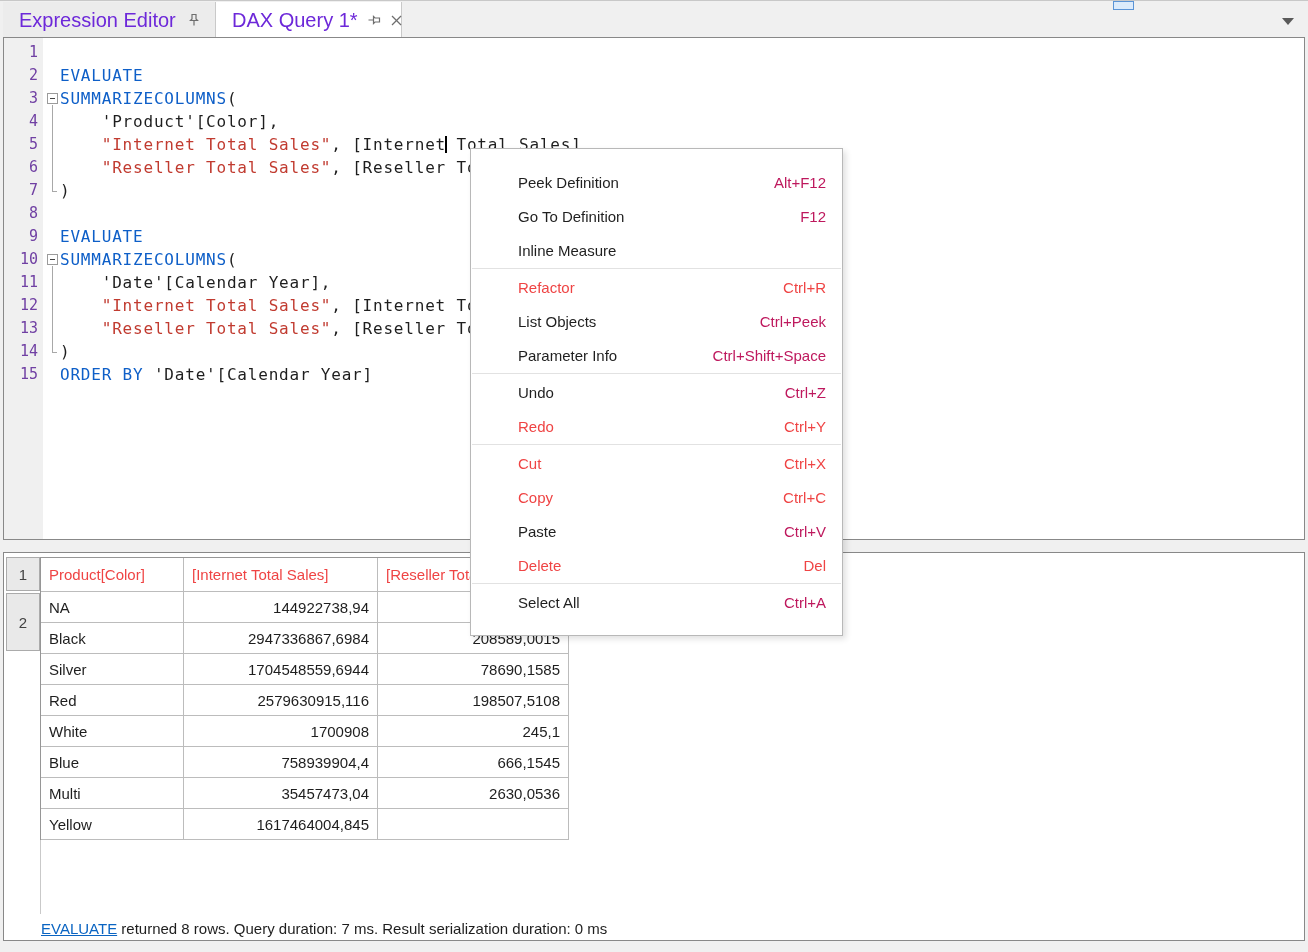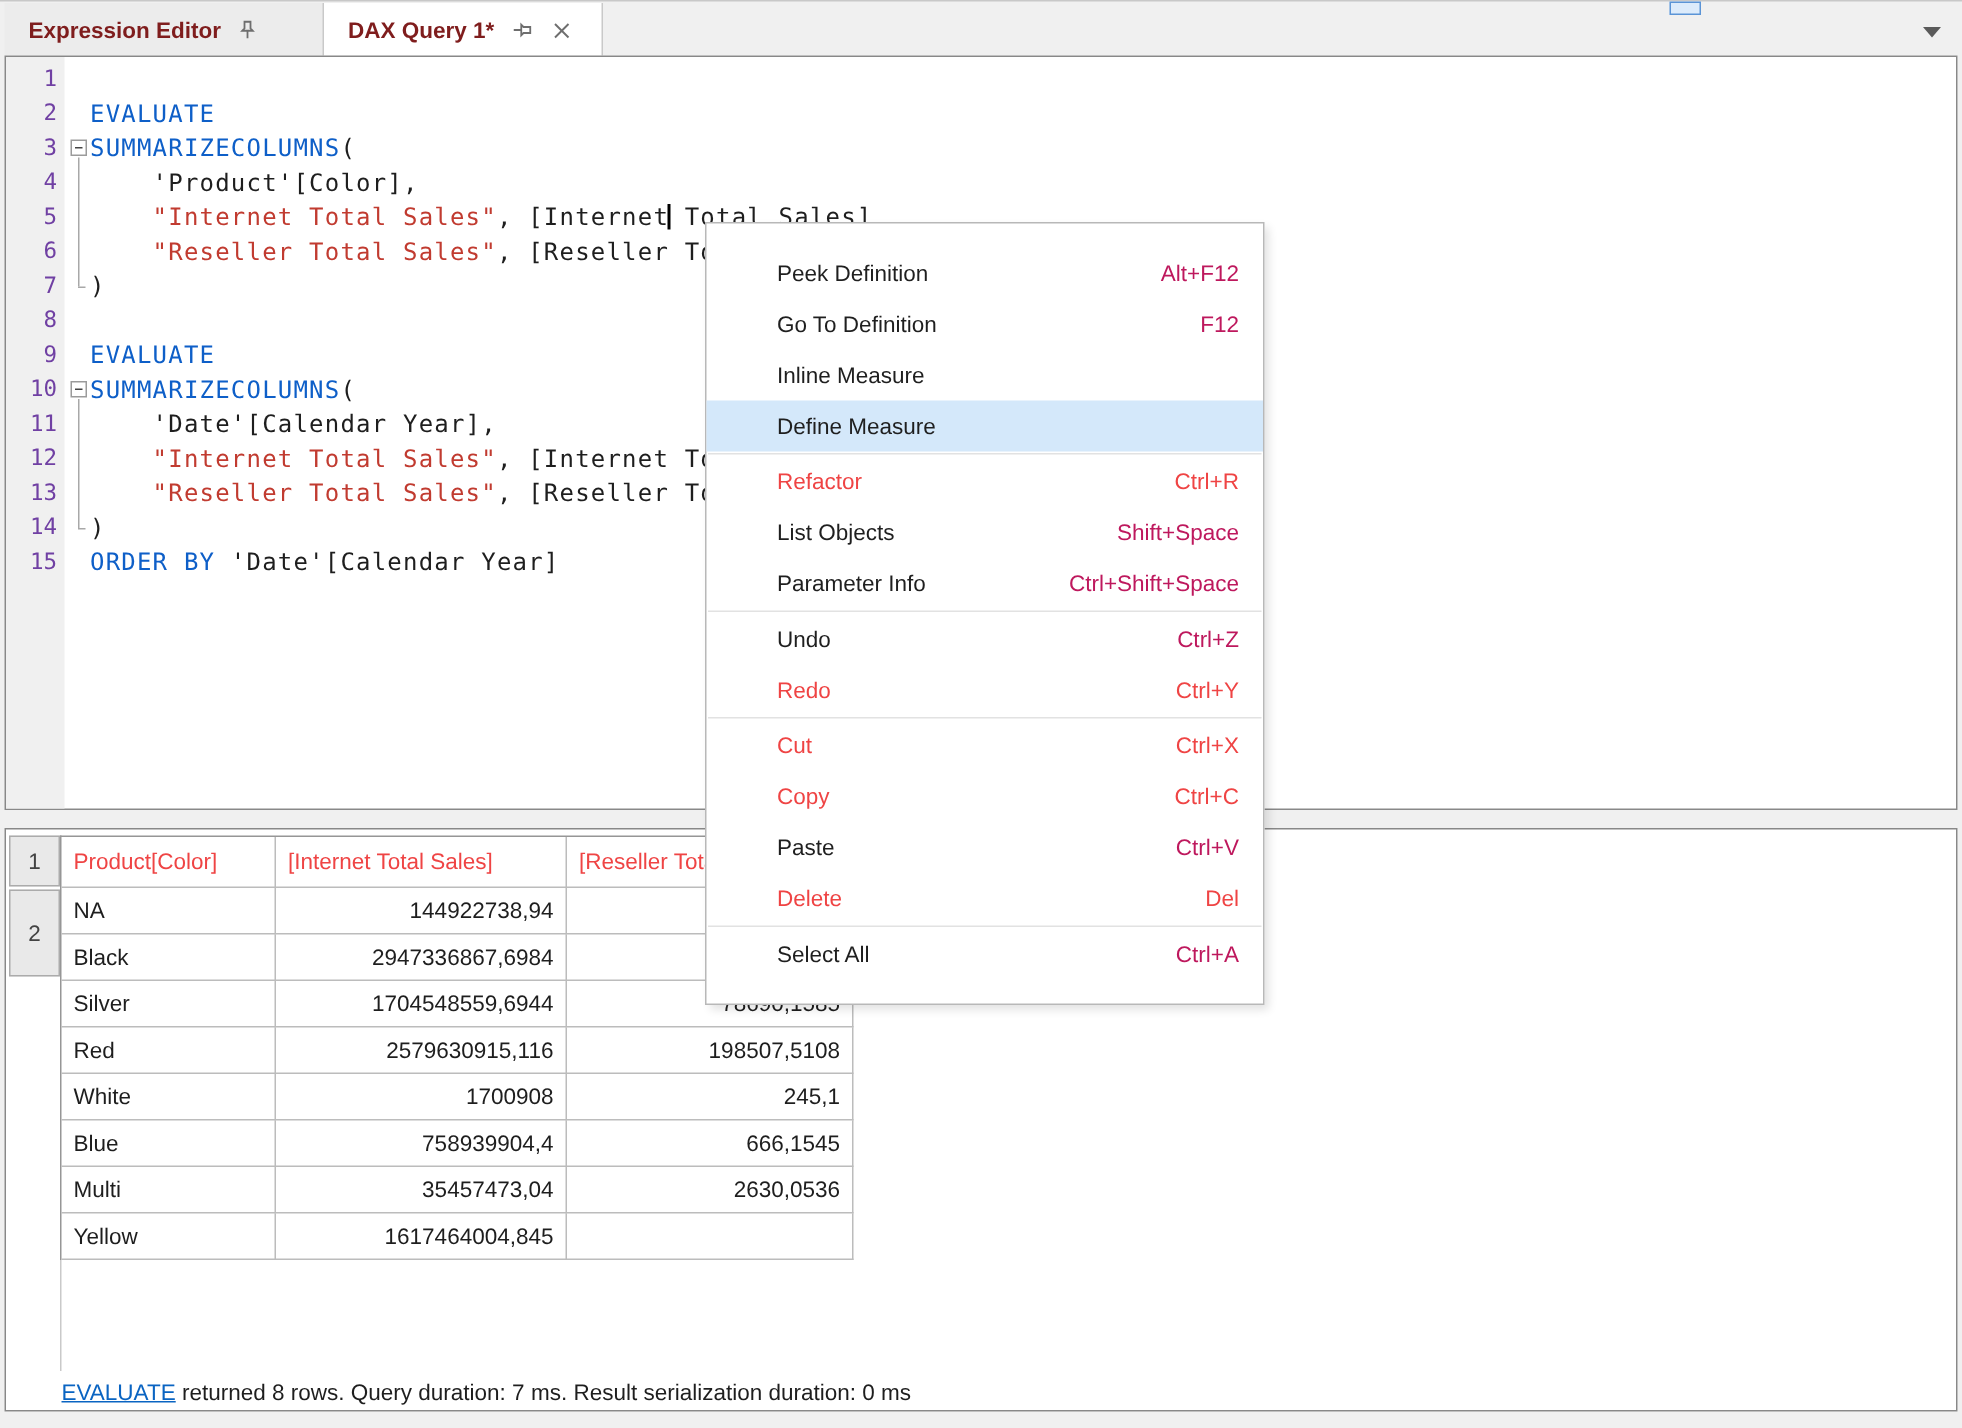--- a/index.html
+++ b/index.html
@@ -3,21 +3,21 @@
 <meta charset="utf-8">
 <style>
   * { margin:0; padding:0; box-sizing:border-box; }
   html,body { width:1308px; height:952px; }
   body { background:#f0f0f0; font-family:"Liberation Sans", sans-serif; overflow:hidden; position:relative; }
   .app { position:absolute; inset:0; }
 
   
   .tabstrip { position:absolute; left:0; top:0; width:1308px; height:37px; background:#f0f0f0; border-top:1px solid #c8c8c8; }
   .tab { position:absolute; top:1px; height:36px; display:flex; align-items:center; gap:9px; padding:0 12px 0 16px; cursor:default; }
-  .tab-label { font-size:15px; font-weight:bold; color:#7f1d1d; white-space:nowrap; }
+  .tab-label { font-size:20px; font-weight:normal; color:#6d28d9; white-space:nowrap; }
   .tab.inactive { left:3px; width:213px; background:#ececec; border-right:1px solid #c9c9c9; }
   .tab.active { left:216px; width:186px; background:#ffffff; border-right:1px solid #c9c9c9; }
   .tab-icon { width:18px; height:18px; display:inline-flex; align-items:center; justify-content:center; color:#6e6e6e; }
   .tab-icon svg { stroke:#6e6e6e; }
   .blue-marker { position:absolute; left:1113px; top:0; width:21px; height:9px; background:#dcebfb; border:1px solid #5b94d6; }
   .chev { position:absolute; right:14px; top:17px; width:0; height:0; border-left:6px solid transparent; border-right:6px solid transparent; border-top:7px solid #5a5a5a; }
 
   
   .editor-pane { position:absolute; left:3px; top:37px; width:1302px; height:503px; background:#ffffff; border:1px solid #888888; }
   .gutter { position:absolute; left:0; top:0; width:39px; height:501px; background:#f0f0f0; }
@@ -182,32 +182,28 @@
         <span class="sc">Alt+F12</span>
       </div>
       <div class="mi">
         <span>Go To Definition</span>
         <span class="sc">F12</span>
       </div>
       <div class="mi">
         <span>Inline Measure</span>
         <span class="sc"></span>
       </div>
-      <div class="mi highlight">
-        <span>Define Measure</span>
-        <span class="sc"></span>
-      </div>
       <div class="msep"></div>
       <div class="mi disabled">
         <span>Refactor</span>
         <span class="sc">Ctrl+R</span>
       </div>
       <div class="mi">
         <span>List Objects</span>
-        <span class="sc">Shift+Space</span>
+        <span class="sc">Ctrl+Peek</span>
       </div>
       <div class="mi">
         <span>Parameter Info</span>
         <span class="sc">Ctrl+Shift+Space</span>
       </div>
       <div class="msep"></div>
       <div class="mi">
         <span>Undo</span>
         <span class="sc">Ctrl+Z</span>
       </div>

